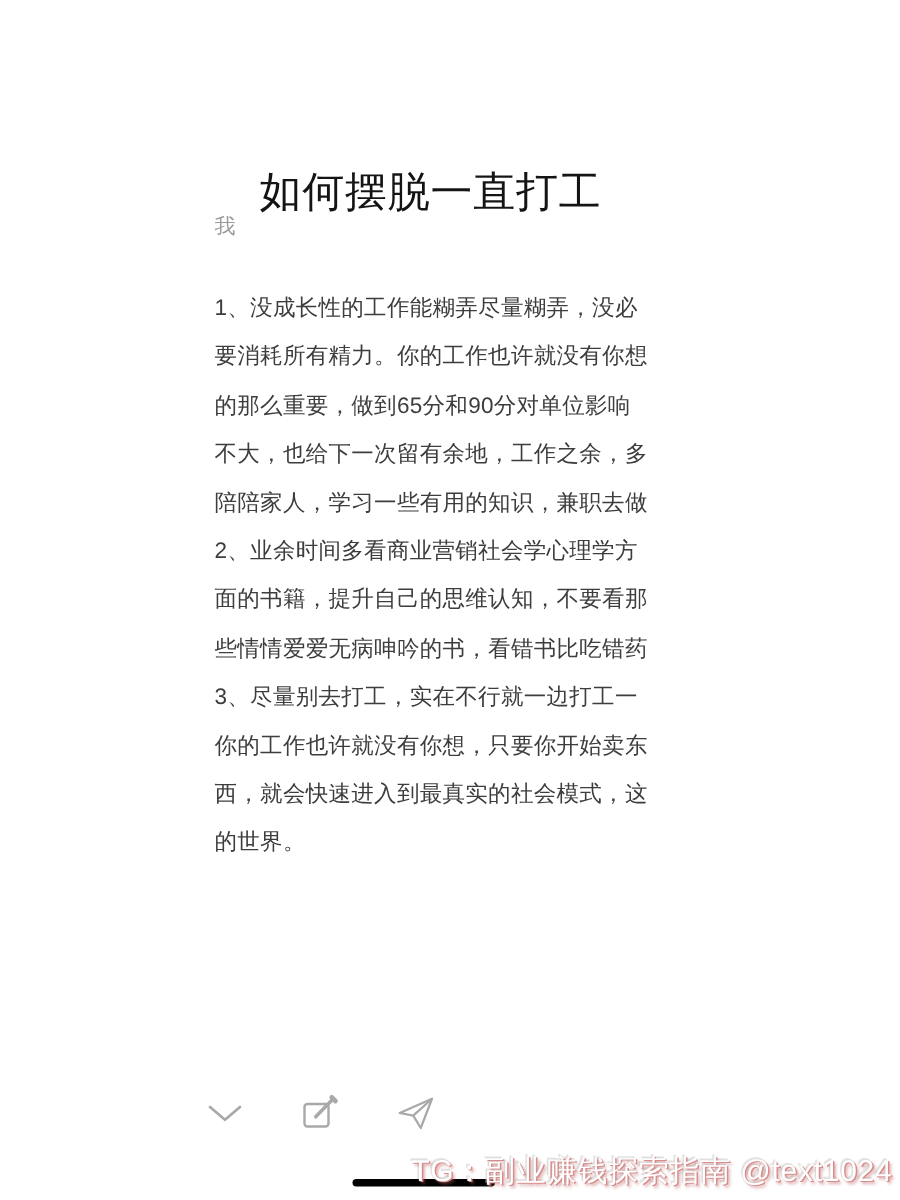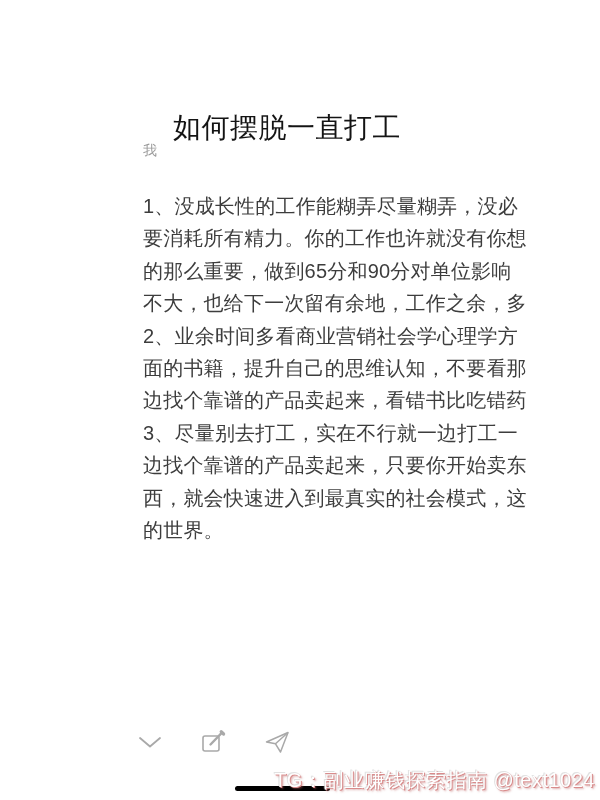--- a/index.html
+++ b/index.html
@@ -12,21 +12,21 @@
     position:absolute; left:143px; top:90px;
     font-size:28px; font-weight:400; color:#141414;
     letter-spacing:0.5px; white-space:nowrap;margin-left:30px;
   }
   .note-author {
     position:absolute; left:143px; top:142px;
     font-size:14px; color:#9b9b9b;
   }
   .note-body {
     position:absolute; left:143px; top:190px;
-    font-size:20px; line-height:32.4px; color:#3d3d3d;
+    font-size:15px; line-height:32.4px; color:#3d3d3d;
     letter-spacing:0.2px;
   }
   .body-line { white-space:nowrap; height:32.4px; }
   .toolbar {
     position:absolute; left:138px; top:728px;
     display:flex; align-items:center; gap:38px; height:28px;
   }
   .tool-btn {
     background:none; border:none; padding:0; margin:0;
     display:flex; align-items:center; justify-content:center;
@@ -56,25 +56,26 @@
 
   <h1 class="note-title">如何摆脱一直打工</h1>
 
   <div class="note-author">我</div>
 
   <div class="note-body">
       <div class="body-line">1、没成长性的工作能糊弄尽量糊弄，没必</div>
       <div class="body-line">要消耗所有精力。你的工作也许就没有你想</div>
       <div class="body-line">的那么重要，做到65分和90分对单位影响</div>
       <div class="body-line">不大，也给下一次留有余地，工作之余，多</div>
+      <div class="body-line">陪陪家人，学习一些有用的知识，兼职去做</div>
       <div class="body-line">2、业余时间多看商业营销社会学心理学方</div>
       <div class="body-line">面的书籍，提升自己的思维认知，不要看那</div>
-      <div class="body-line">边找个靠谱的产品卖起来，看错书比吃错药</div>
+      <div class="body-line">些情情爱爱无病呻吟的书，看错书比吃错药</div>
       <div class="body-line">3、尽量别去打工，实在不行就一边打工一</div>
-      <div class="body-line">边找个靠谱的产品卖起来，只要你开始卖东</div>
+      <div class="body-line">你的工作也许就没有你想，只要你开始卖东</div>
       <div class="body-line">西，就会快速进入到最真实的社会模式，这</div>
       <div class="body-line">的世界。</div>
     </div>
 
   <div class="toolbar">
 
     <button class="tool-btn" title="">
       <span>
         <svg width="24" height="13" viewBox="0 0 24 13">
           <path d="M2 2 L12 10.5 L22 2" fill="none" stroke="#a9a9a9" stroke-width="1.8" stroke-linecap="round" stroke-linejoin="round"></path>

